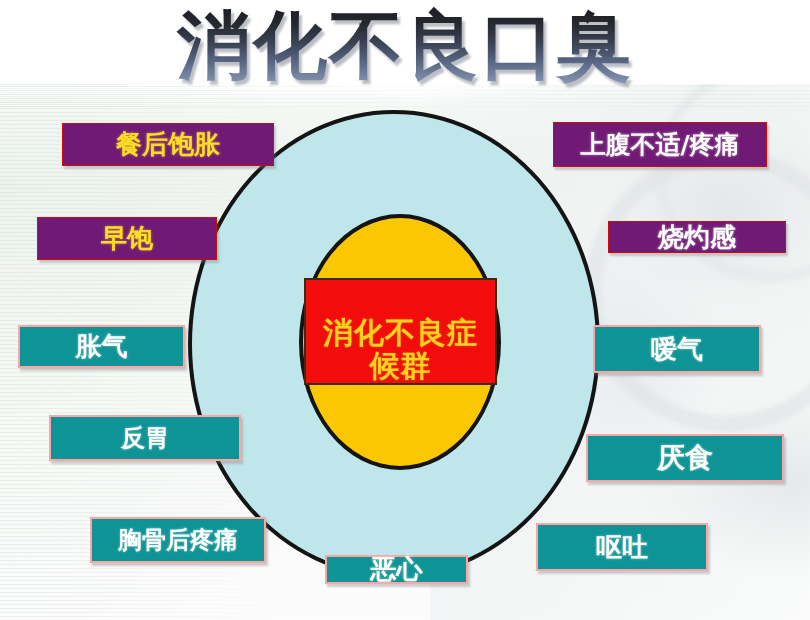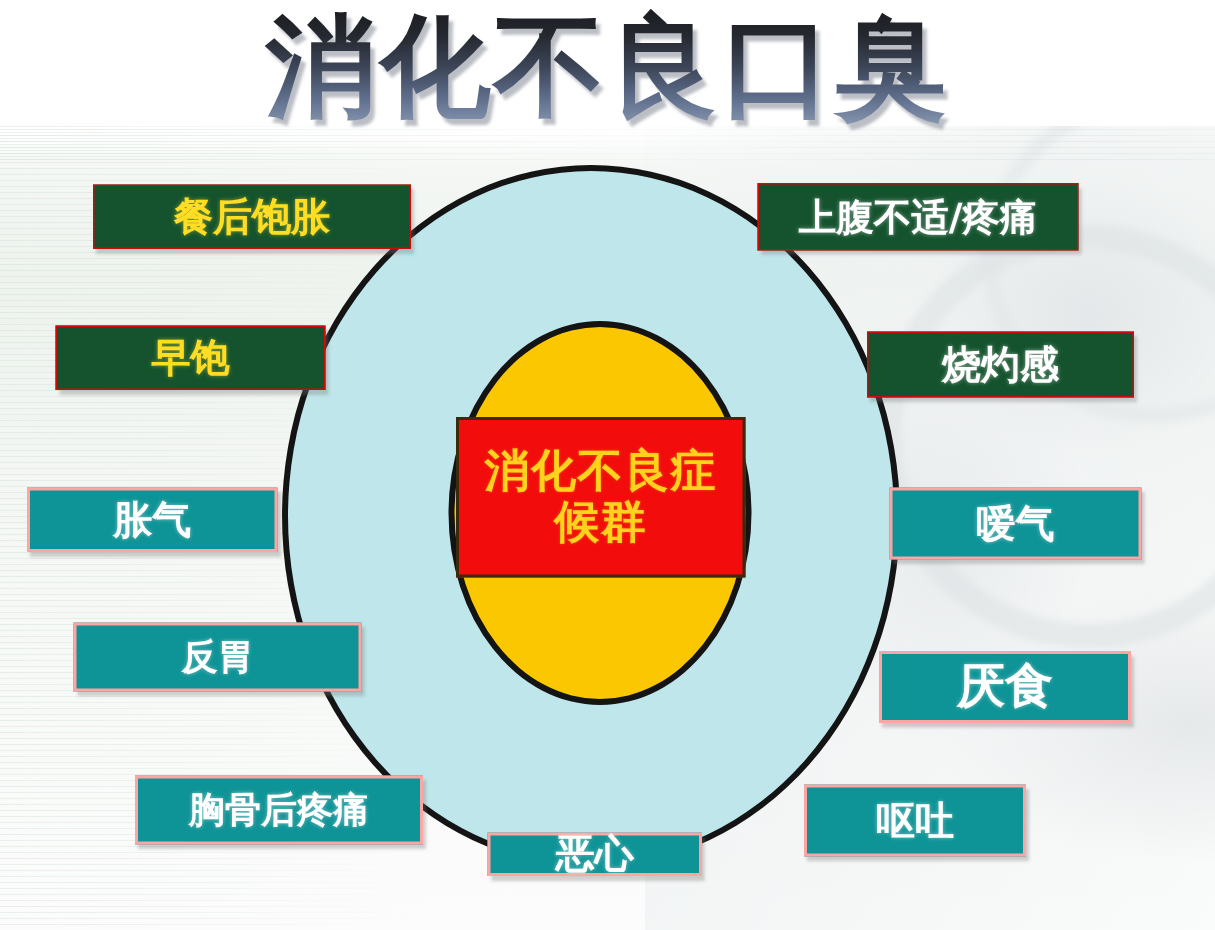--- a/index.html
+++ b/index.html
@@ -128,21 +128,21 @@
   }
   .core-box {
     position: absolute;
     left: 304px; top: 278px;
     width: 193px; height: 107px;
     background: #f20d0c;
     border: 2px solid #3b2b0c;
     box-sizing: border-box;
     z-index: 4;
     display: flex;
-    align-items: center;
+    align-items: flex-end;
     justify-content: center;
   }
   .core-box .core-text {
     color: #ffd21e;
     font-family: "DejaVu Sans", "Liberation Sans", sans-serif;
     font-weight: 700;
     font-size: 30px;
     line-height: 1.12;
     text-align: center;
     letter-spacing: 1px;
@@ -156,26 +156,26 @@
     box-sizing: border-box;
     display: flex;
     align-items: center;
     justify-content: center;
     font-family: "DejaVu Sans", "Liberation Sans", sans-serif;
     font-weight: 700;
     white-space: nowrap;
     z-index: 5;
   }
   .label.red {
-    background: #14532d;
+    background: #701a75;
     border: 1px solid #cf0b0a;
     box-shadow: 2px 3px 2px rgba(120,120,120,0.35);
   }
   .label.red.yellowtext { color: #ffdd22; text-shadow: 0 0 3px rgba(255,230,60,0.5); }
-  .label.red.whitetext  { color: #ffffff; text-shadow: 0 0 3px rgba(255,255,255,0.5); }
+  .label.red.whitetext  { color: #ffffff; text-shadow: 0 0 3px rgba(255,255,255,0.5); margin-left: 48px; }
   .label.teal {
     background: #0e9396;
     border: 2px solid #fca5a5;
     color: #ffffff;
     text-shadow: 0 0 3px rgba(255,255,255,0.45);
     box-shadow: 2px 3px 2px rgba(120,120,120,0.35);
   }
 </style>
 </head>
 <body>
@@ -198,22 +198,22 @@
   <div class="core-box">
     <span class="core-text">消化不良症
 候群</span>
   </div>
 
   <div id="labels-layer">
       <div class="label red yellowtext" style="left: 62px; top: 123px; width: 212px; height: 43px; font-size: 26px;">餐后饱胀</div>
       <div class="label red yellowtext" style="left: 37px; top: 217px; width: 180px; height: 43px; font-size: 26px;">早饱</div>
       <div class="label teal" style="left: 18px; top: 325px; width: 167px; height: 43px; font-size: 26px;">胀气</div>
       <div class="label teal" style="left: 49px; top: 415px; width: 192px; height: 46px; font-size: 24px;">反胃</div>
-      <div class="label teal" style="left: 90px; top: 517px; width: 192px; height: 46px; font-size: 24px;">胸骨后疼痛</div>
+      <div class="label teal" style="left: 90px; top: 517px; width: 176px; height: 46px; font-size: 24px;">胸骨后疼痛</div>
       <div class="label teal" style="left: 325px; top: 555px; width: 143px; height: 29px; font-size: 26px;">恶心</div>
-      <div class="label teal" style="left: 536px; top: 523px; width: 148px; height: 48px; font-size: 26px;">呕吐</div>
-      <div class="label teal" style="left: 586px; top: 434px; width: 168px; height: 48px; font-size: 32px; font-family: Liberation Mono, monospace;">厌食</div>
+      <div class="label teal" style="left: 536px; top: 523px; width: 172px; height: 48px; font-size: 26px;">呕吐</div>
+      <div class="label teal" style="left: 586px; top: 434px; width: 198px; height: 48px; font-size: 28px; font-family: Liberation Mono, monospace;">厌食</div>
       <div class="label teal" style="left: 593px; top: 325px; width: 168px; height: 48px; font-size: 26px;">嗳气</div>
-      <div class="label red whitetext" style="left: 578px; top: 221px; width: 178px; height: 44px; font-size: 26px;">烧灼感</div>
+      <div class="label red whitetext" style="left: 560px; top: 221px; width: 178px; height: 32px; font-size: 26px;">烧灼感</div>
       <div class="label red whitetext" style="left: 505px; top: 122px; width: 214px; height: 45px; font-size: 25px;">上腹不适/疼痛</div>
     </div>
 
 </div>
 
 </body></html>

